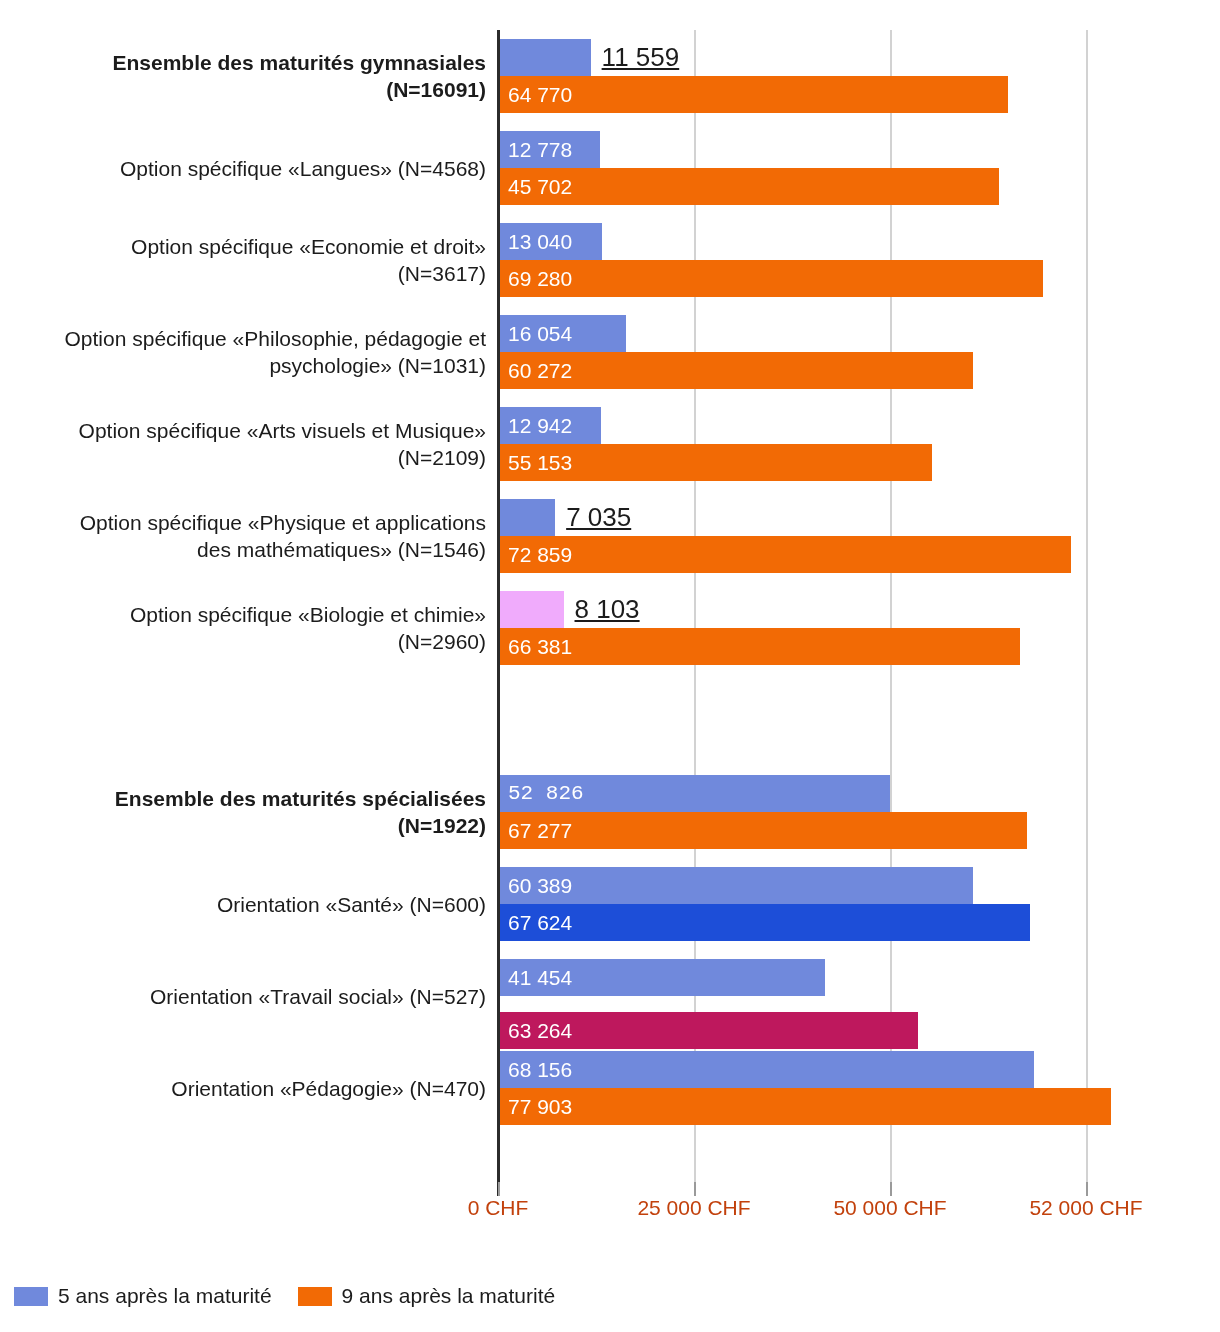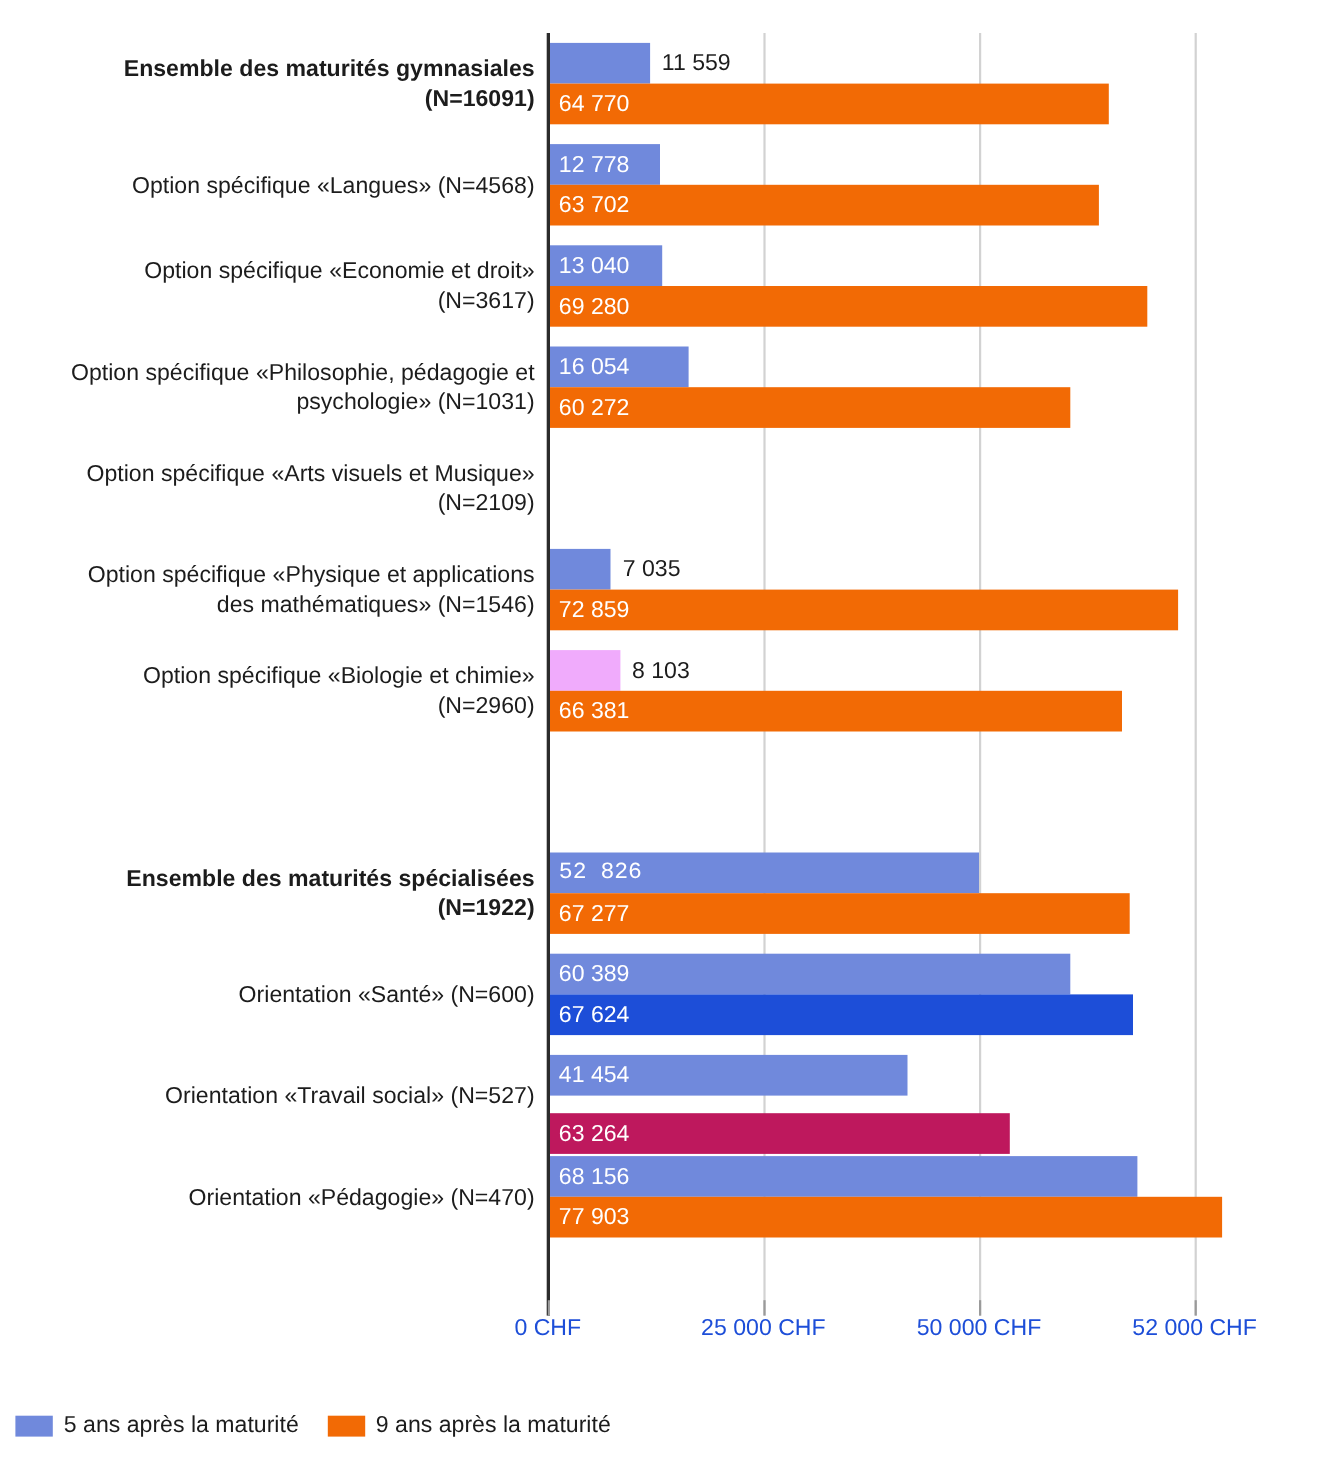--- a/index.html
+++ b/index.html
@@ -91,31 +91,32 @@
     color: #ffffff;
     font-size: 21px;
     white-space: nowrap;
     line-height: 37px;
   }
   .bar-value-out {
     position: absolute;
     left: 100%;
     margin-left: 11px;
     color: #1c1c1c;
-    font-size: 21px;
+    font-size: 26px;
     white-space: nowrap;
     line-height: 37px;
+    text-decoration: underline;
   }
 
   
   .tick {
     position: absolute;
     top: 1196px;
     font-size: 21px;
-    color: #1d4ed8;
+    color: #c2410c;
     white-space: nowrap;
     transform: translateX(-50%);
   }
   .tick-mark {
     position: absolute;
     top: 1182px;
     width: 2px;
     height: 14px;
     background: #9a9a9a;
   }
@@ -168,21 +169,21 @@
           </div>
         </div>
       </div>
       <div class="row" style="top: 122px;">
         <div class="row-label">Option spécifique «Langues» (N=4568)</div>
         <div class="bars">
           <div class="bar b5" style="width: 100.18px; background: rgb(112, 137, 220);">
             <span class="bar-value-in">12 778</span>
           </div>
           <div class="bar b9" style="width: 499.424px; background: rgb(242, 106, 5);">
-            <span class="bar-value-in">63 702</span>
+            <span class="bar-value-in">45 702</span>
           </div>
         </div>
       </div>
       <div class="row" style="top: 214px;">
         <div class="row-label">Option spécifique «Economie et droit»
 (N=3617)</div>
         <div class="bars">
           <div class="bar b5" style="width: 102.234px; background: rgb(112, 137, 220);">
             <span class="bar-value-in">13 040</span>
           </div>
@@ -199,20 +200,28 @@
             <span class="bar-value-in">16 054</span>
           </div>
           <div class="bar b9" style="width: 472.532px; background: rgb(242, 106, 5);">
             <span class="bar-value-in">60 272</span>
           </div>
         </div>
       </div>
       <div class="row" style="top: 398px;">
         <div class="row-label">Option spécifique «Arts visuels et Musique»
 (N=2109)</div>
+        <div class="bars">
+          <div class="bar b5" style="width: 101.465px; background: rgb(112, 137, 220);">
+            <span class="bar-value-in">12 942</span>
+          </div>
+          <div class="bar b9" style="width: 432.4px; background: rgb(242, 106, 5);">
+            <span class="bar-value-in">55 153</span>
+          </div>
+        </div>
       </div>
       <div class="row" style="top: 490px;">
         <div class="row-label">Option spécifique «Physique et applications
 des mathématiques» (N=1546)</div>
         <div class="bars">
           <div class="bar b5" style="width: 55.1544px; background: rgb(112, 137, 220);">
             <span class="bar-value-out">7 035</span>
           </div>
           <div class="bar b9" style="width: 571.215px; background: rgb(242, 106, 5);">
             <span class="bar-value-in">72 859</span>

